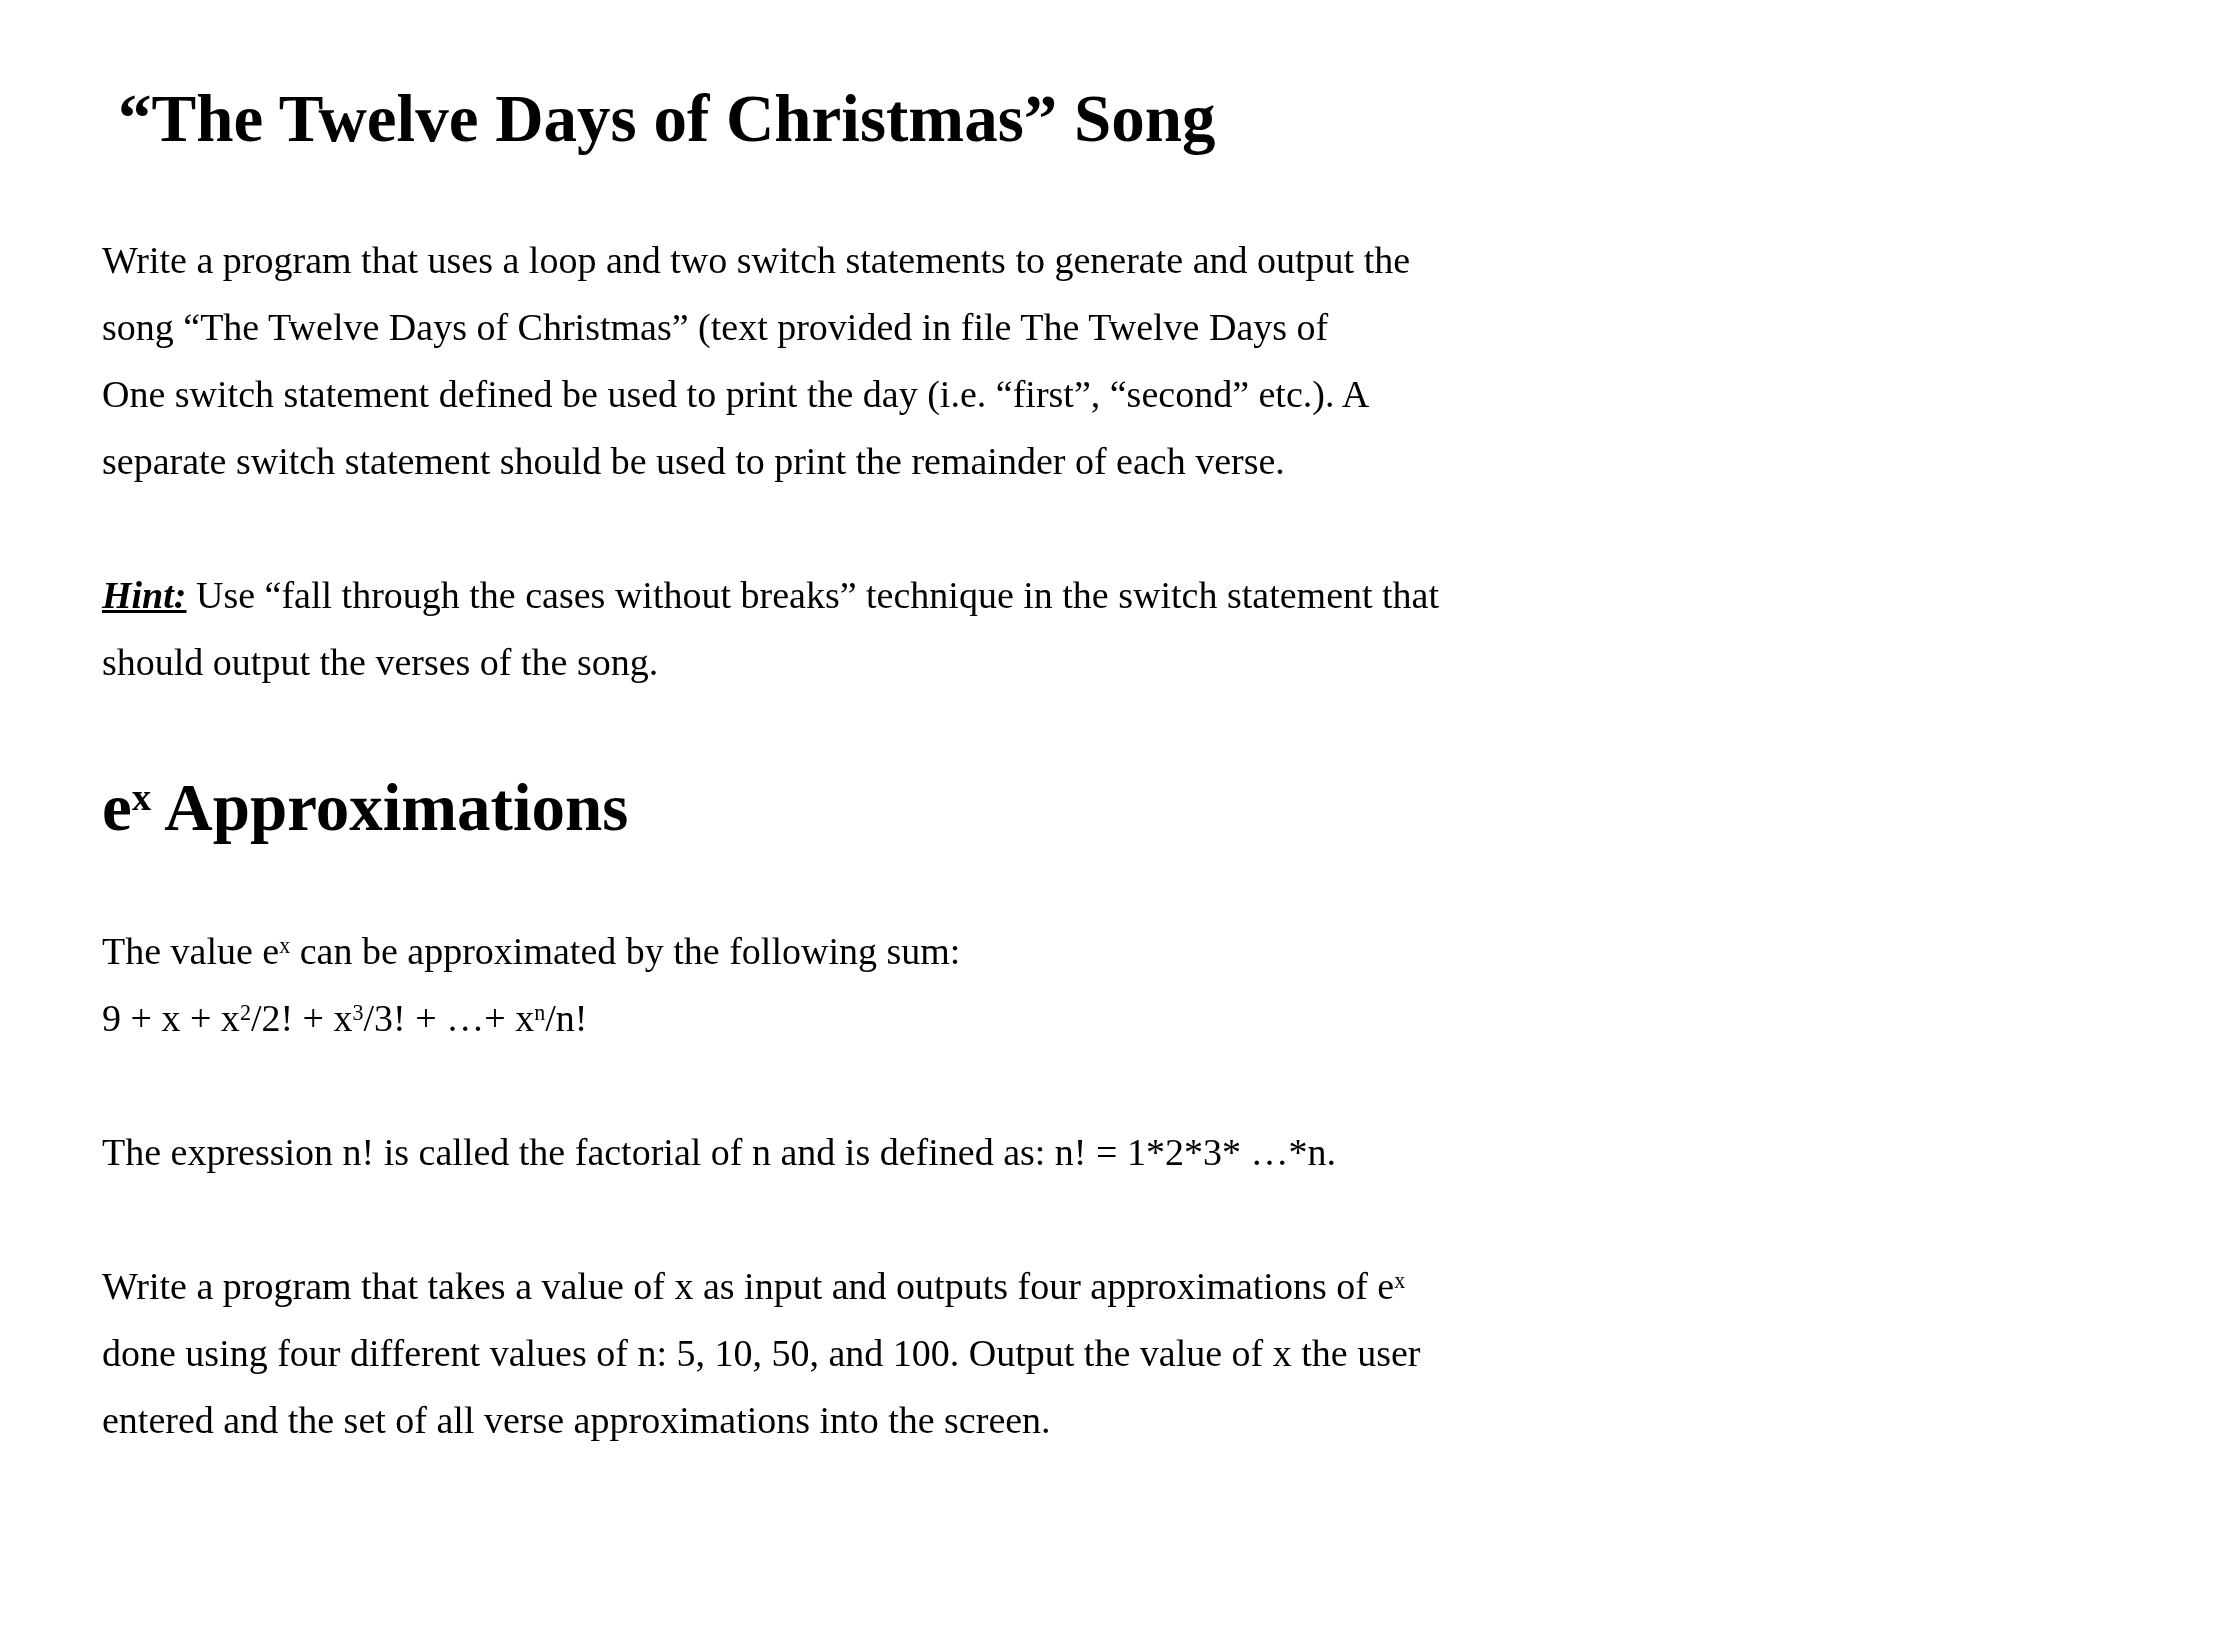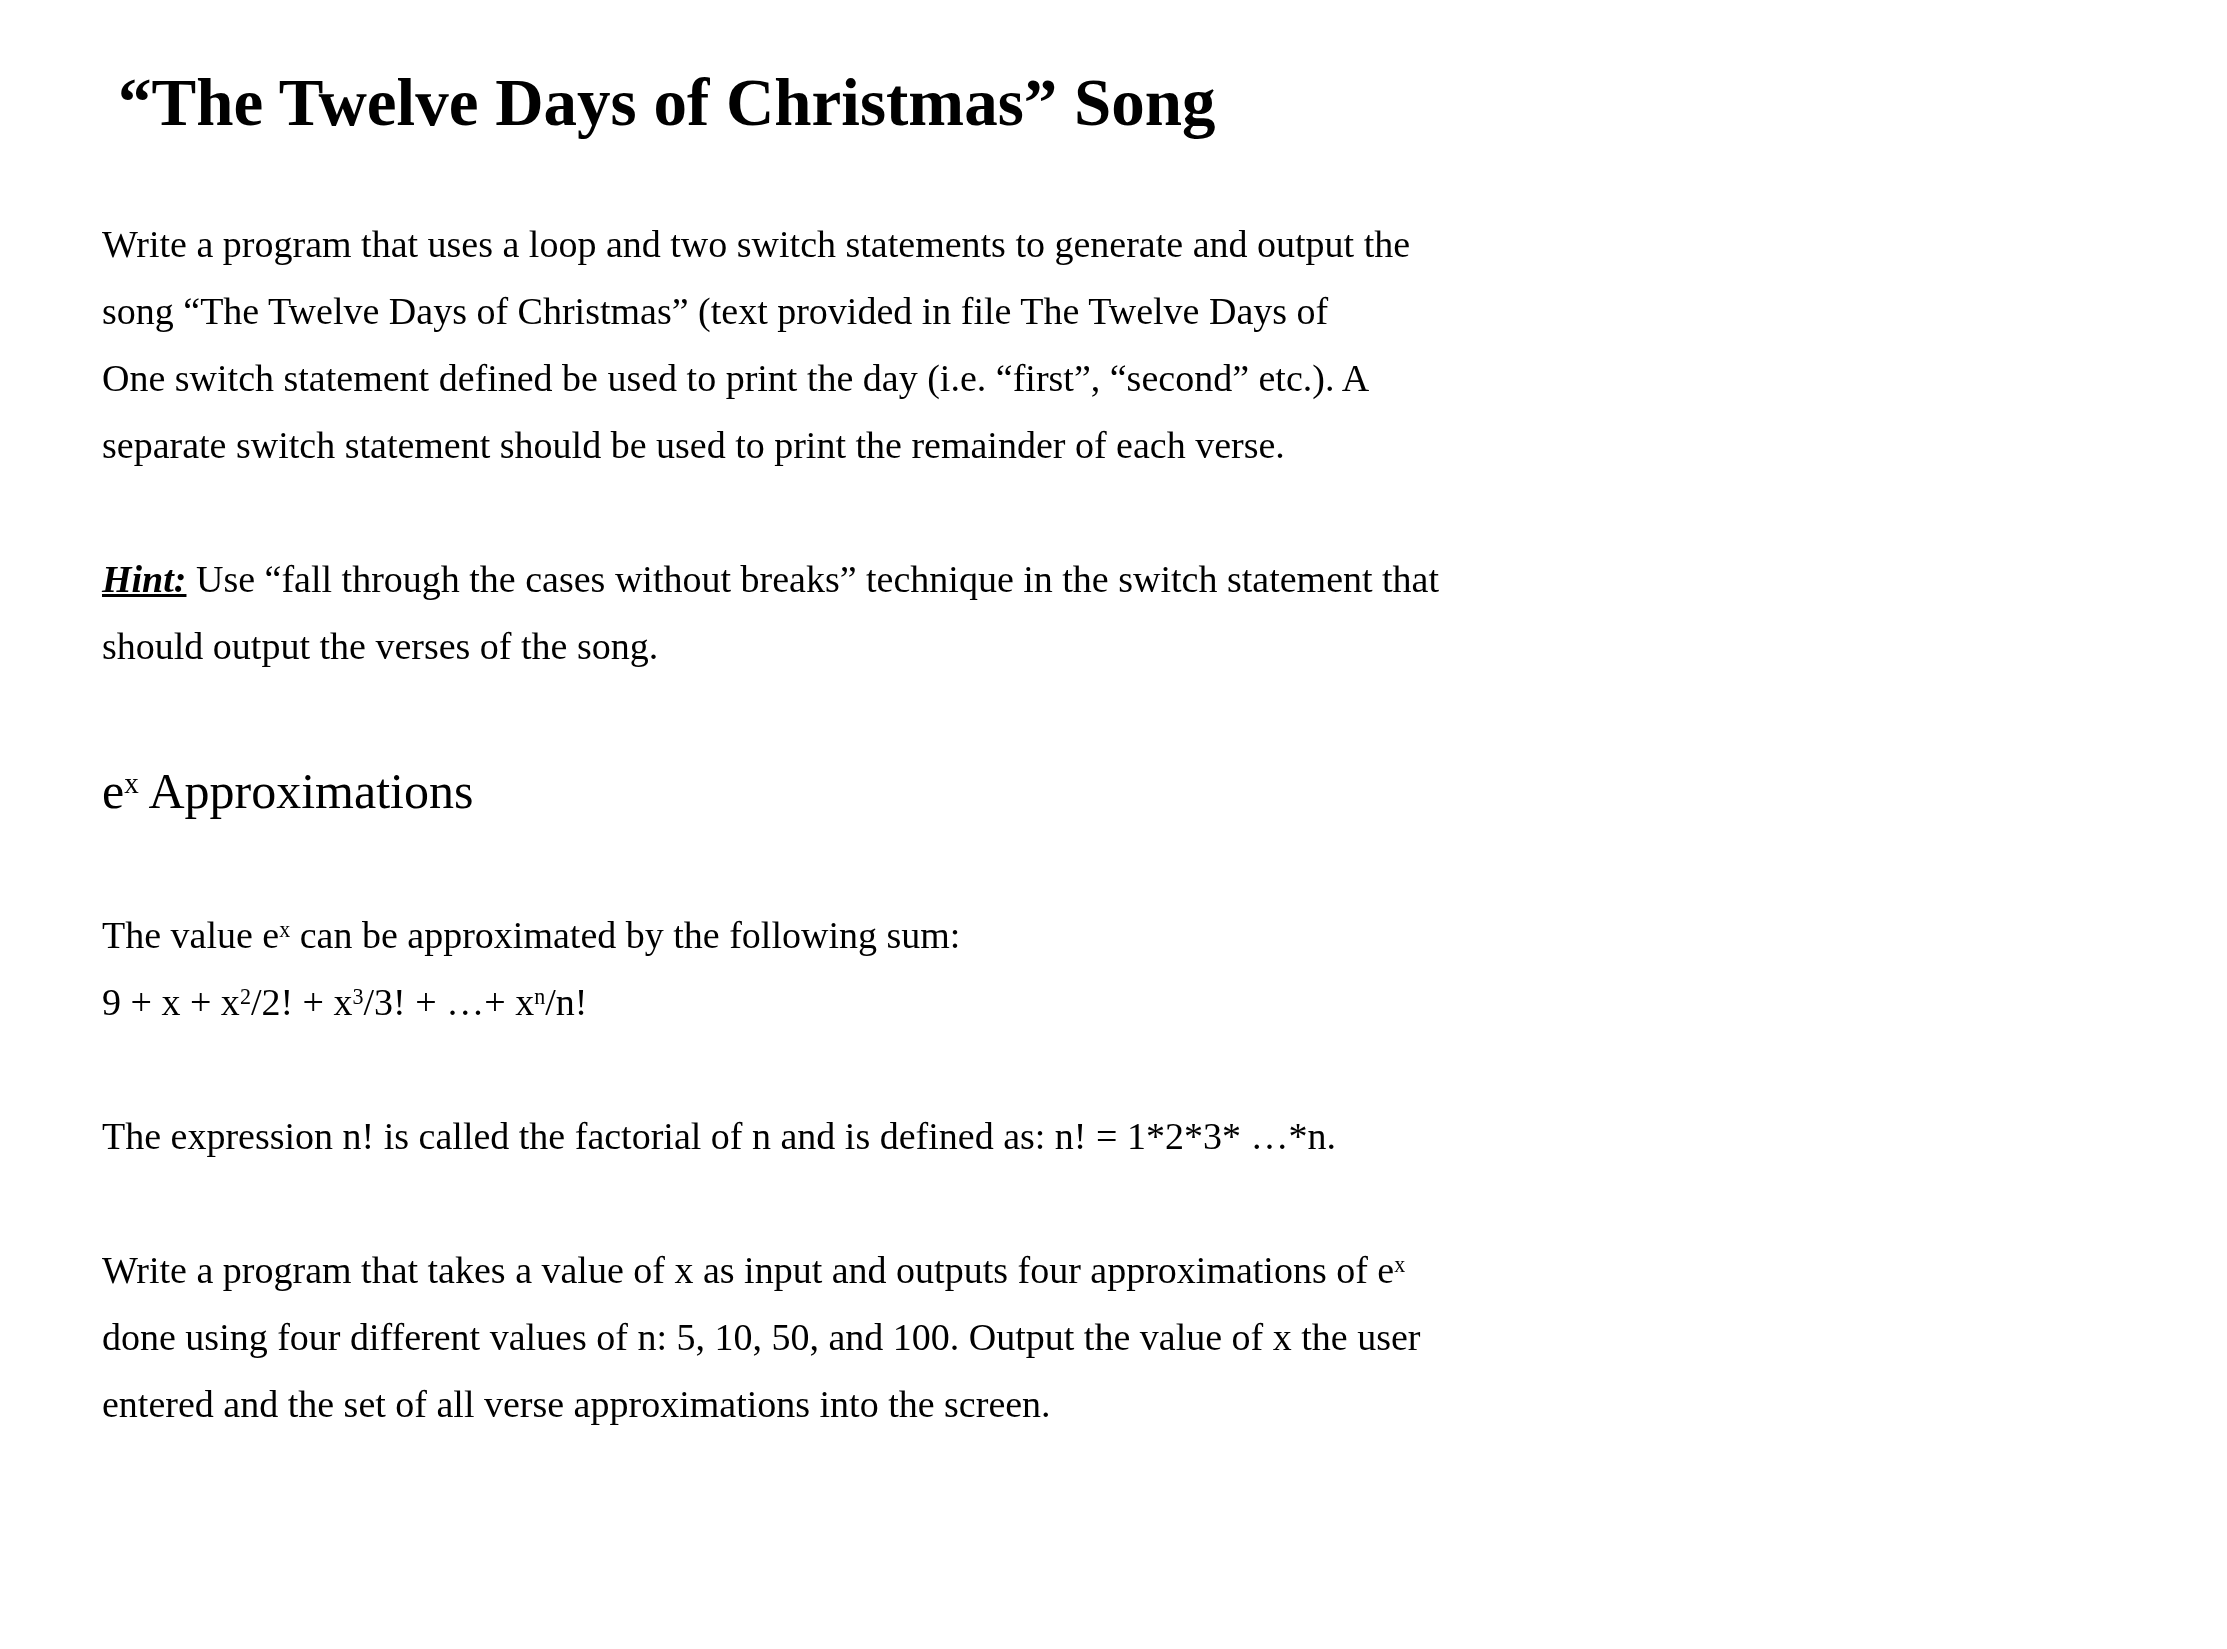--- a/index.html
+++ b/index.html
@@ -10,43 +10,43 @@
   .page {
     position: relative;
     width: 2227px;
     height: 1649px;
     background: #ffffff;
     overflow: hidden;
     font-family: "Liberation Serif", "DejaVu Serif", serif;
     color: #000000;
   }
   .content {
-    padding: 58px 0 0 102px;
+    padding: 74px 0 0 102px;
   }
   .title {
     margin: 0 0 65px 0;
     padding-left: 16px;
     font-size: 67px;
     line-height: 88px;
     font-weight: bold;
     white-space: pre;
   }
   .para {
     margin: 0 0 67px 0;
   }
   .line {
     font-size: 38px;
     line-height: 67px;
     white-space: pre;
   }
   .heading {
     margin: 0 12px 67px 0;
-    font-size: 50px;
+    font-size: 67px;
     line-height: 88px;
-    font-weight: normal;
+    font-weight: bold;
     white-space: pre;
   }
   .sup {
     font-size: 0.58em;
     position: relative;
     top: -0.52em;
     line-height: 0;
   }
   .bi {
     font-weight: bold;

